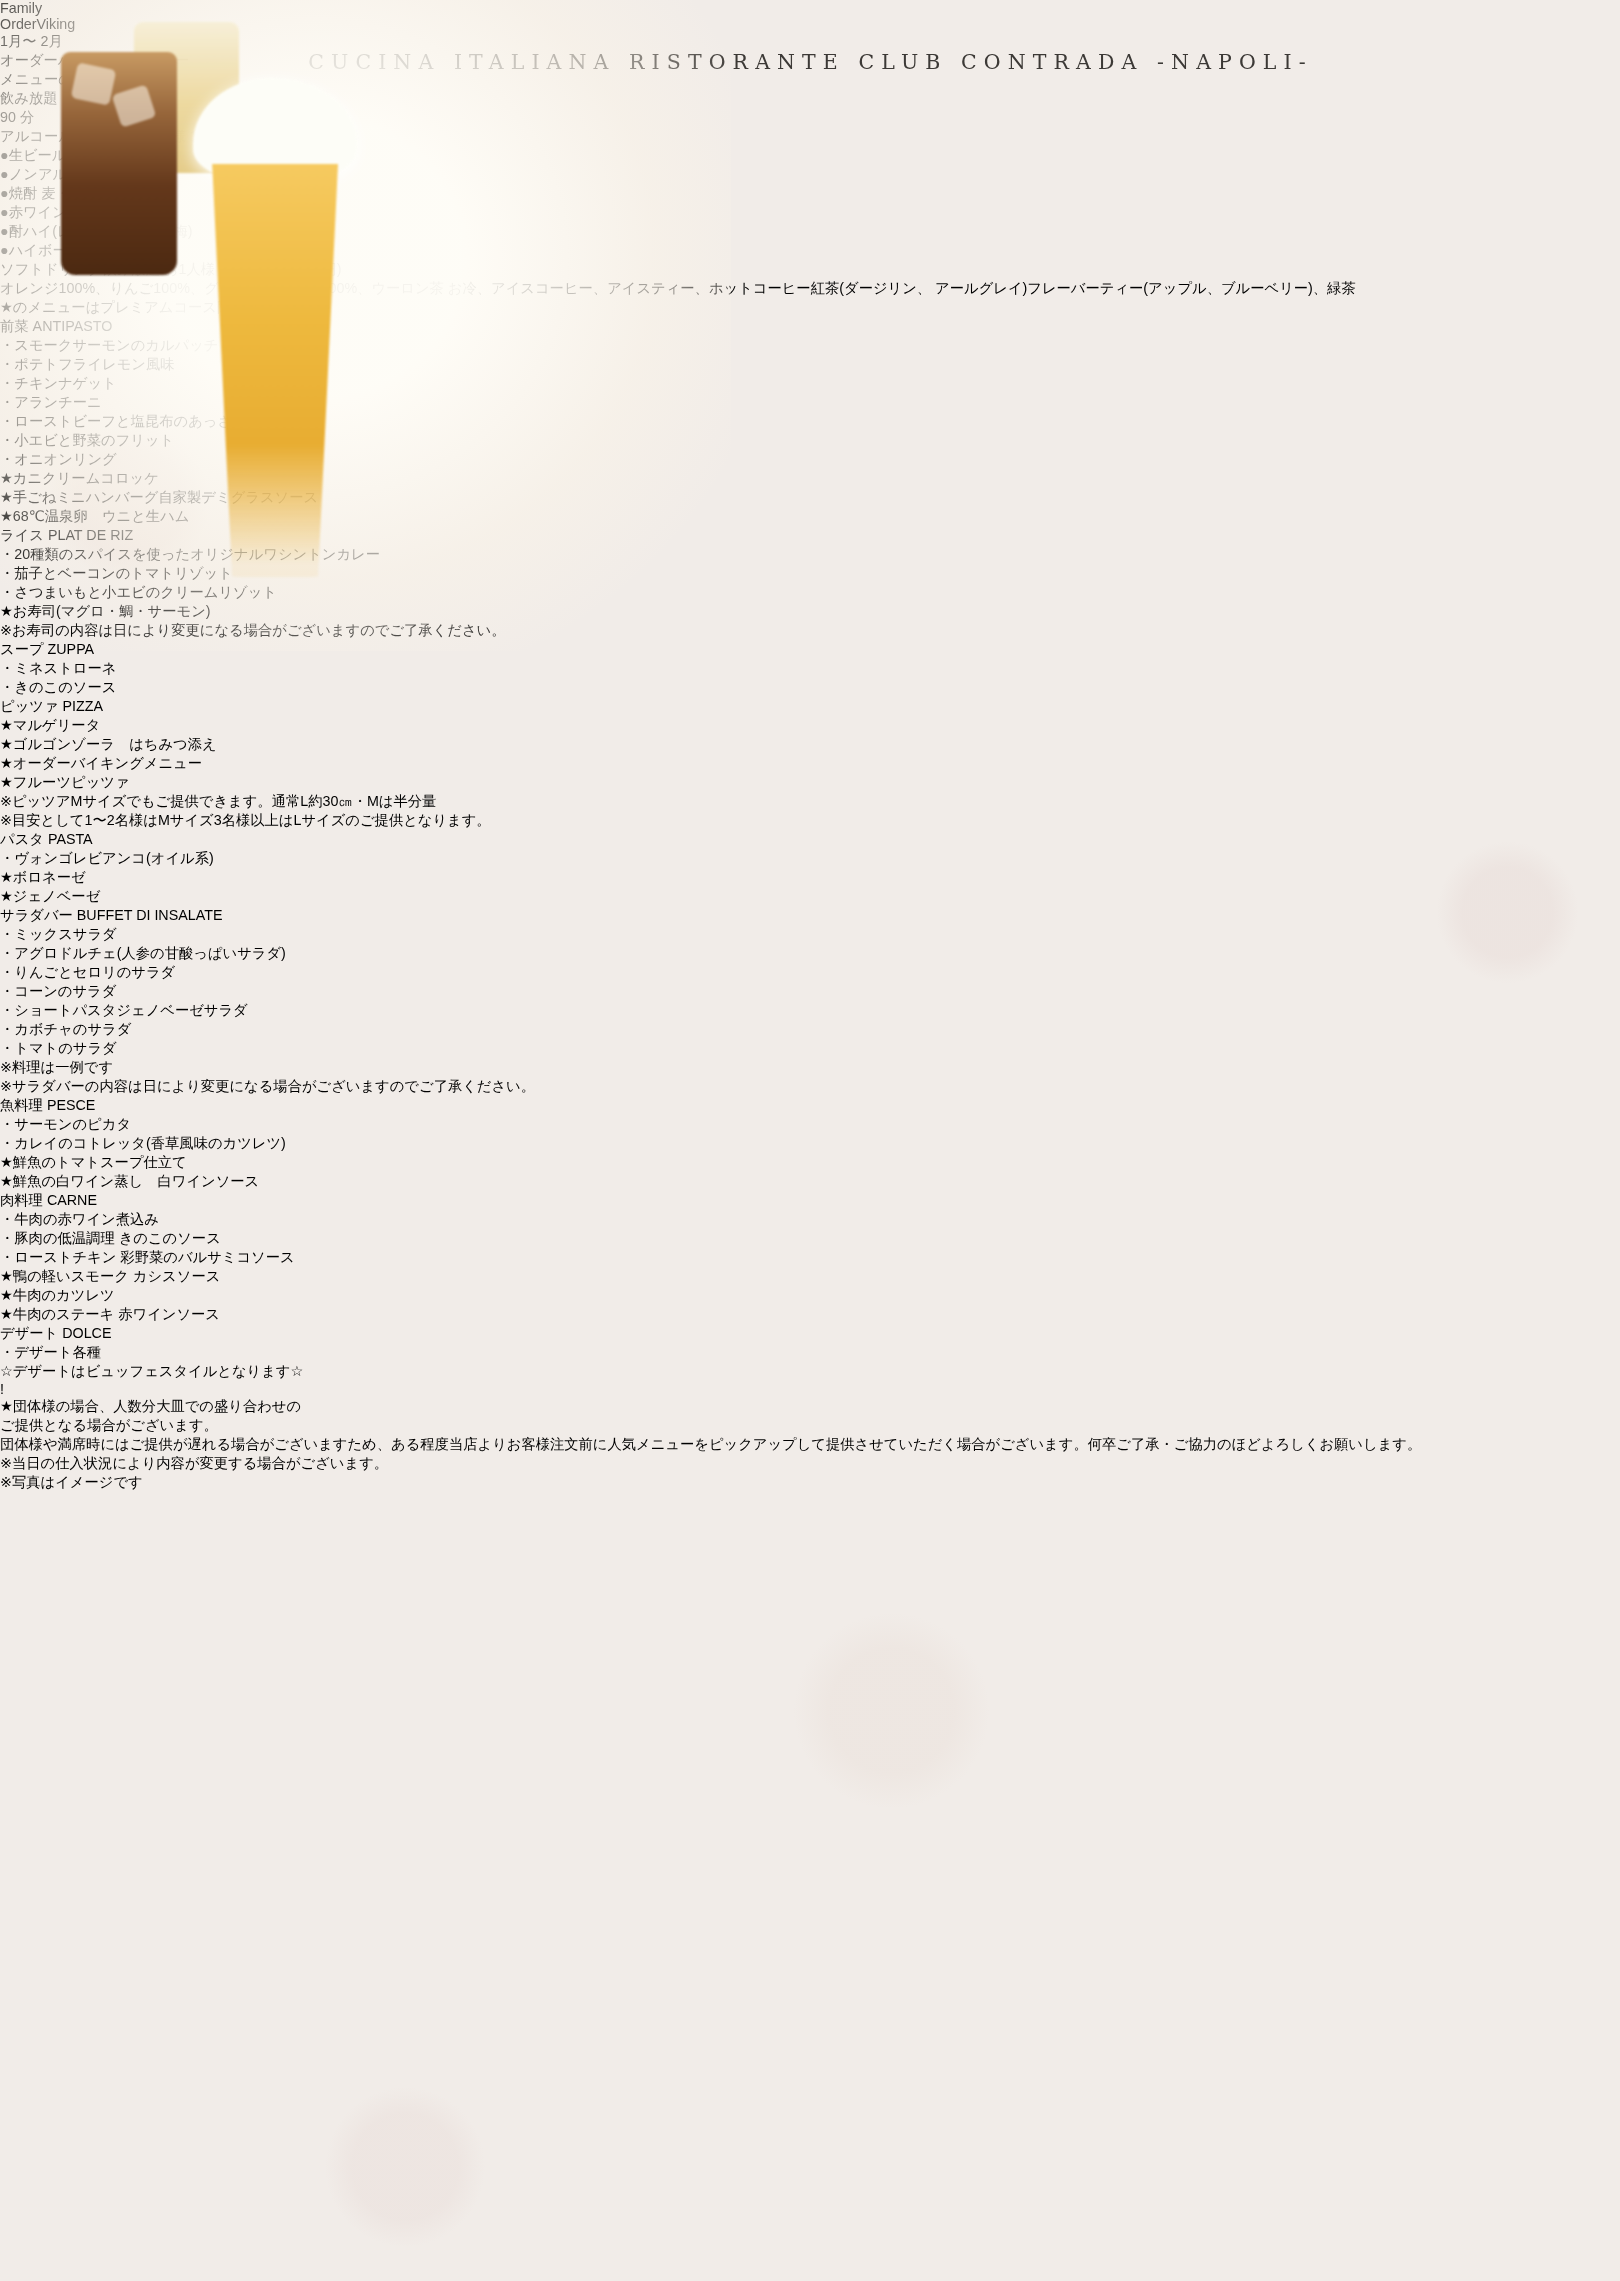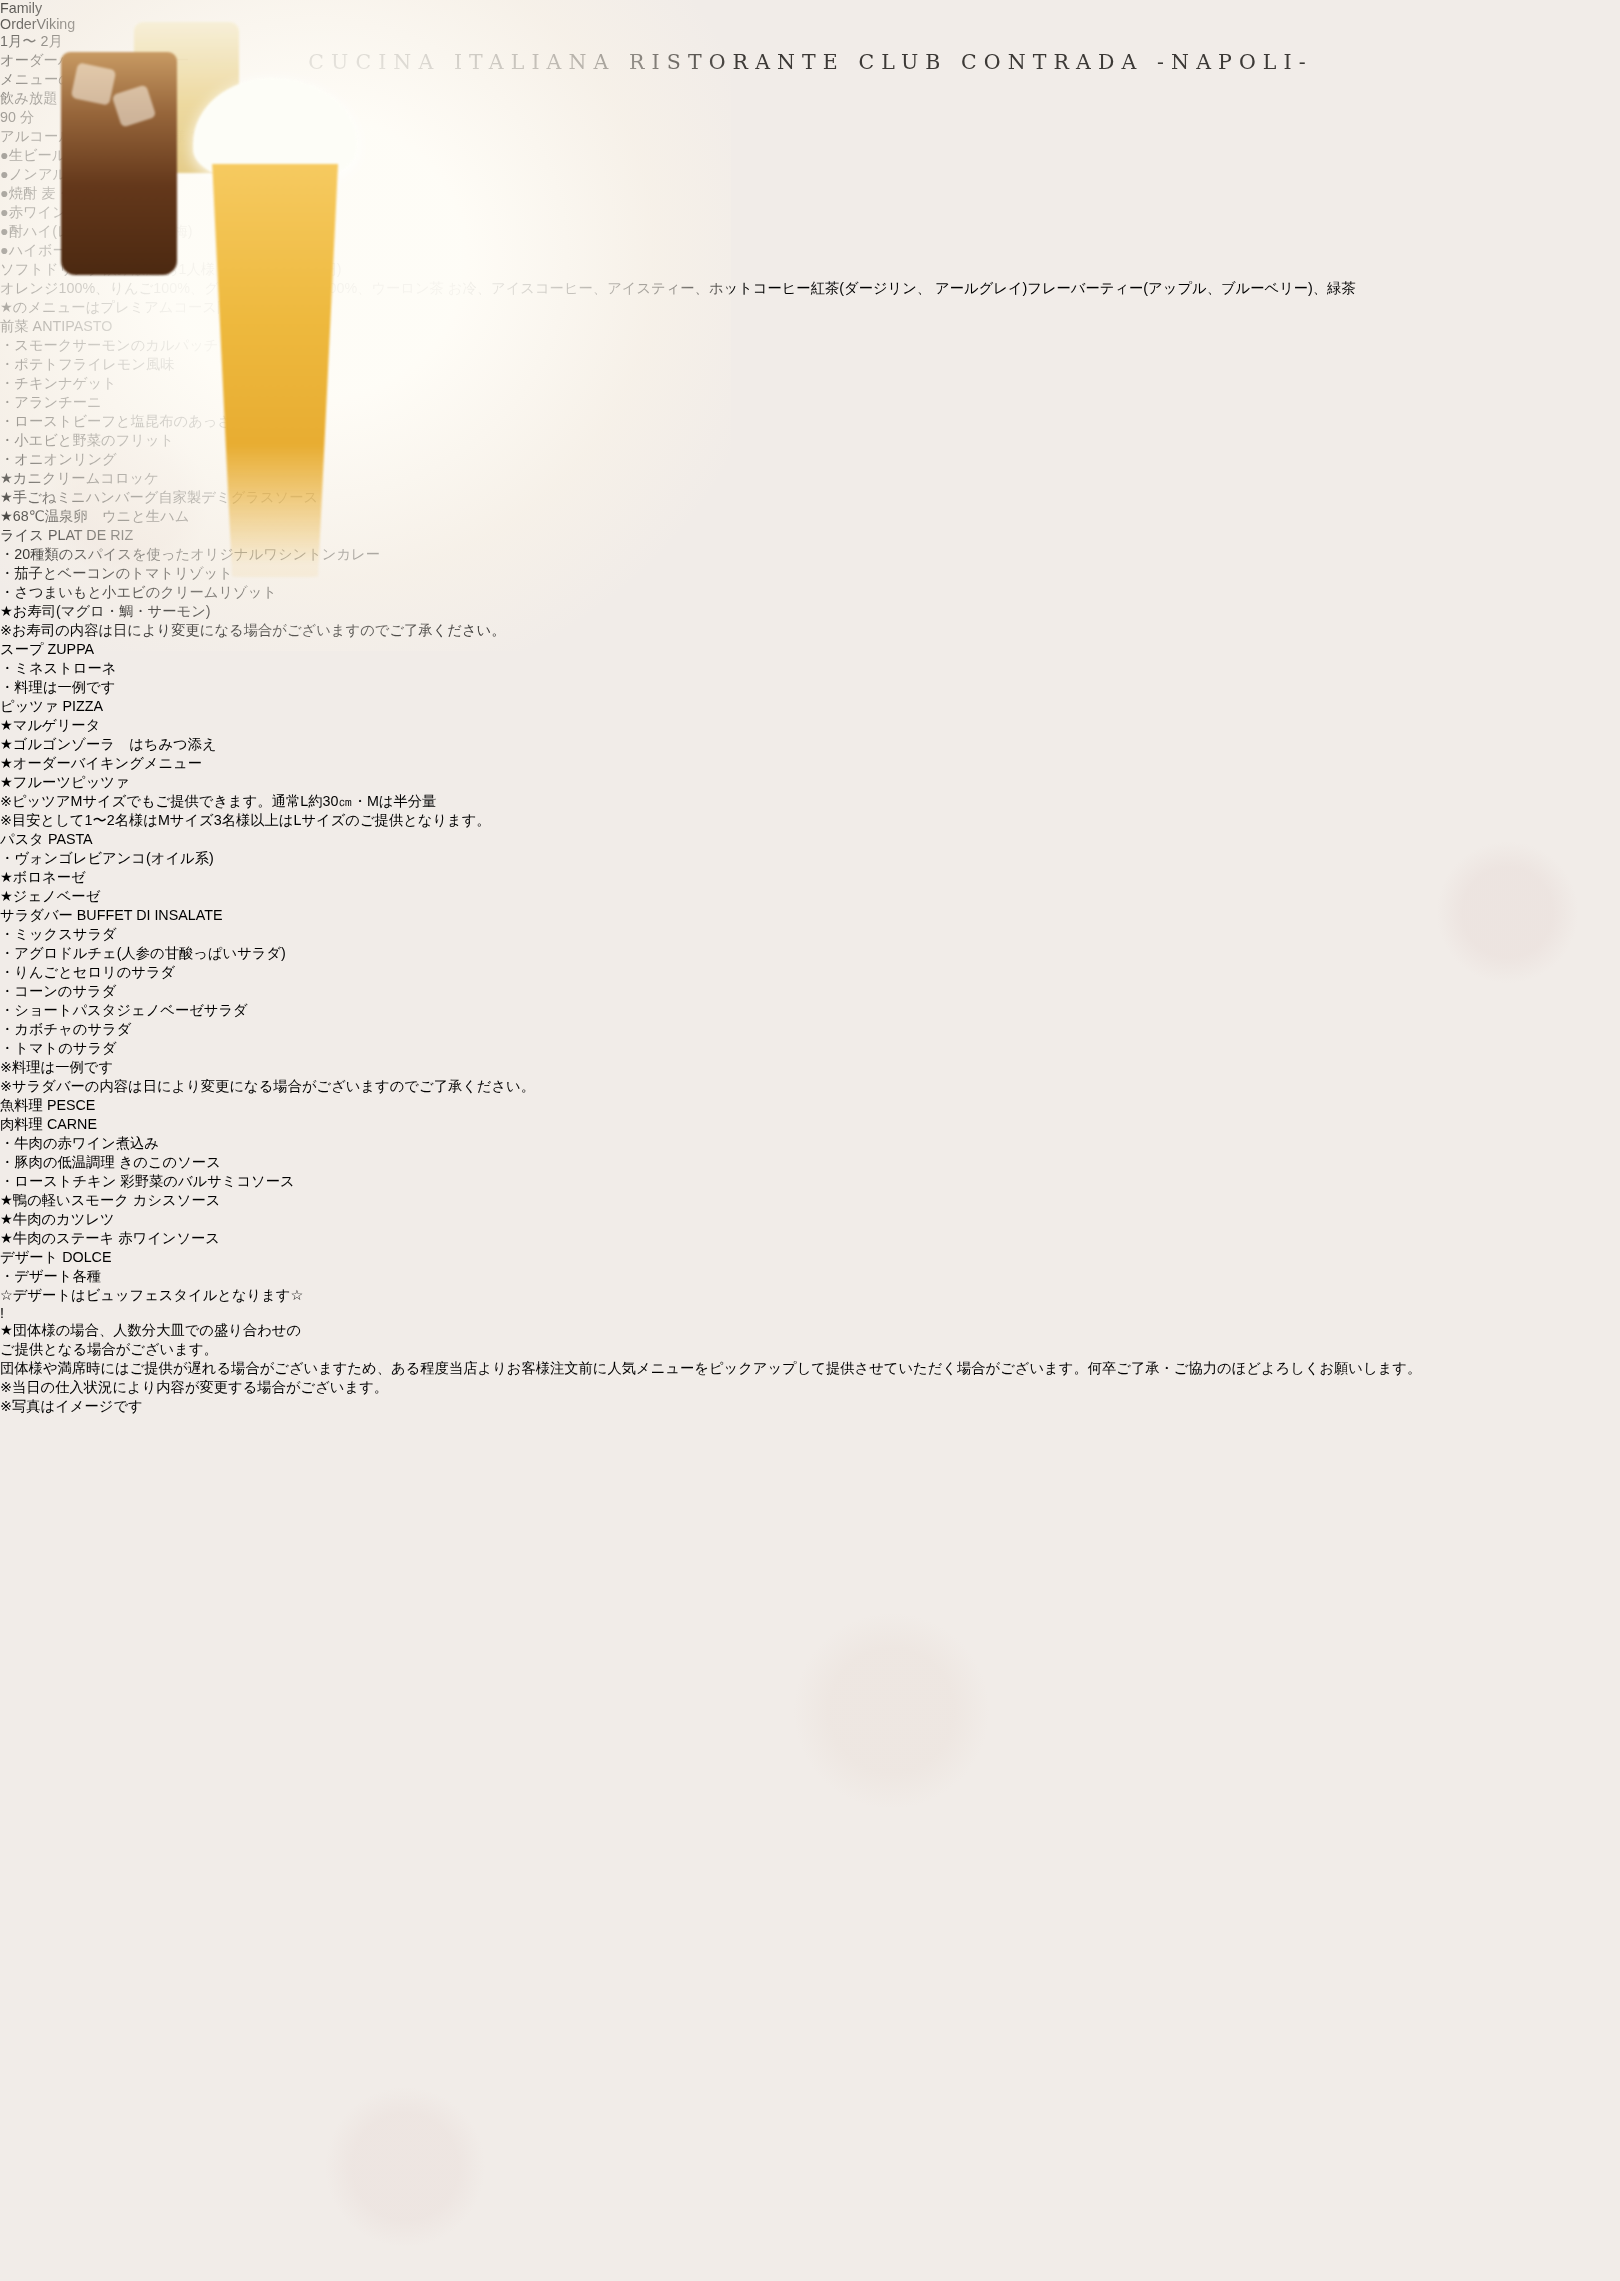--- a/index.html
+++ b/index.html
@@ -291,21 +291,21 @@
 
     <div class="sec">
       <div class="sec-head">
         <span class="sec-jp">スープ</span>
         <span class="sec-en"><span class="init">Z</span><span>UPPA</span></span>
       </div>
       <div class="rule"></div>
       <div class="items">
 
       <div class="mi"><span class="mk">・</span><span class="tx">ミネストローネ</span></div>
-          <div class="mi"><span class="mk">・</span><span class="tx">料理は一例です</span></div>
+          <div class="mi"><span class="mk">・</span><span class="tx">きのこのソース</span></div>
         </div>
     </div>
 
     <div class="sec">
       <div class="sec-head">
         <span class="sec-jp">ピッツァ</span>
         <span class="sec-en"><span class="init">P</span><span>IZZA</span></span>
       </div>
       <div class="rule"></div>
       <div class="items">
@@ -362,20 +362,27 @@
           <div class="note">※サラダバーの内容は日により変更になる場合がございますのでご了承ください。</div>
         </div>
     </div>
 
     <div class="sec">
       <div class="sec-head">
         <span class="sec-jp">魚料理</span>
         <span class="sec-en"><span class="init">P</span><span>ESCE</span></span>
       </div>
       <div class="rule"></div>
+      <div class="items">
+
+      <div class="mi"><span class="mk">・</span><span class="tx">サーモンのピカタ</span></div>
+          <div class="mi"><span class="mk">・</span><span class="tx">カレイのコトレッタ(香草風味のカツレツ)</span></div>
+          <div class="mi star"><span class="mk">★</span><span class="tx">鮮魚のトマトスープ仕立て</span></div>
+          <div class="mi star"><span class="mk">★</span><span class="tx">鮮魚の白ワイン蒸し　白ワインソース</span></div>
+        </div>
     </div>
 
     <div class="sec">
       <div class="sec-head">
         <span class="sec-jp">肉料理</span>
         <span class="sec-en"><span class="init">C</span><span>ARNE</span></span>
       </div>
       <div class="rule"></div>
       <div class="items">
 

